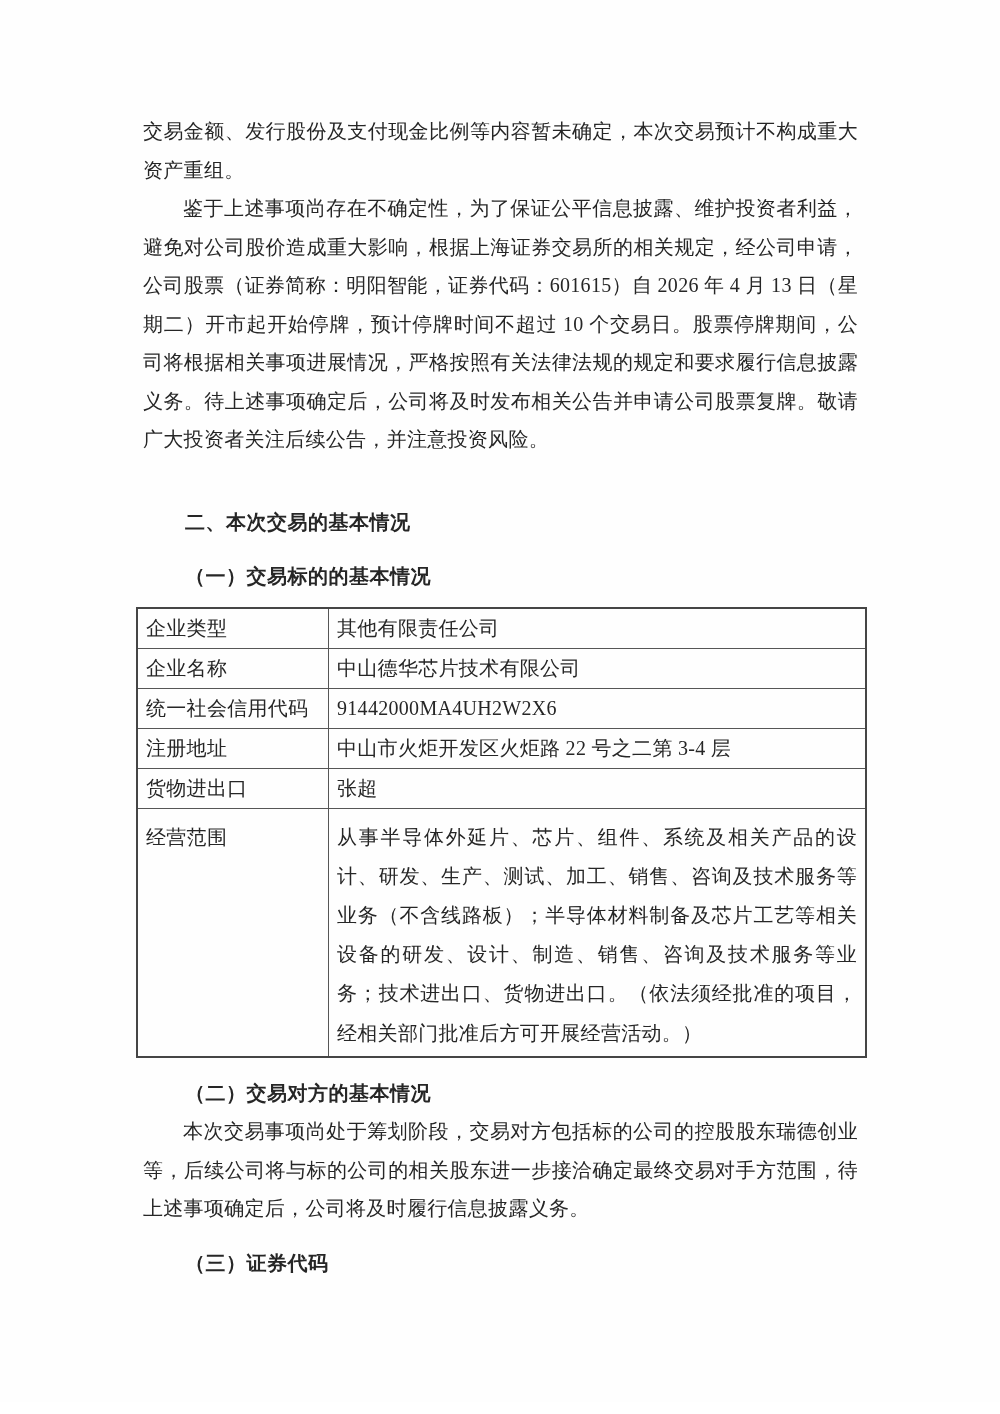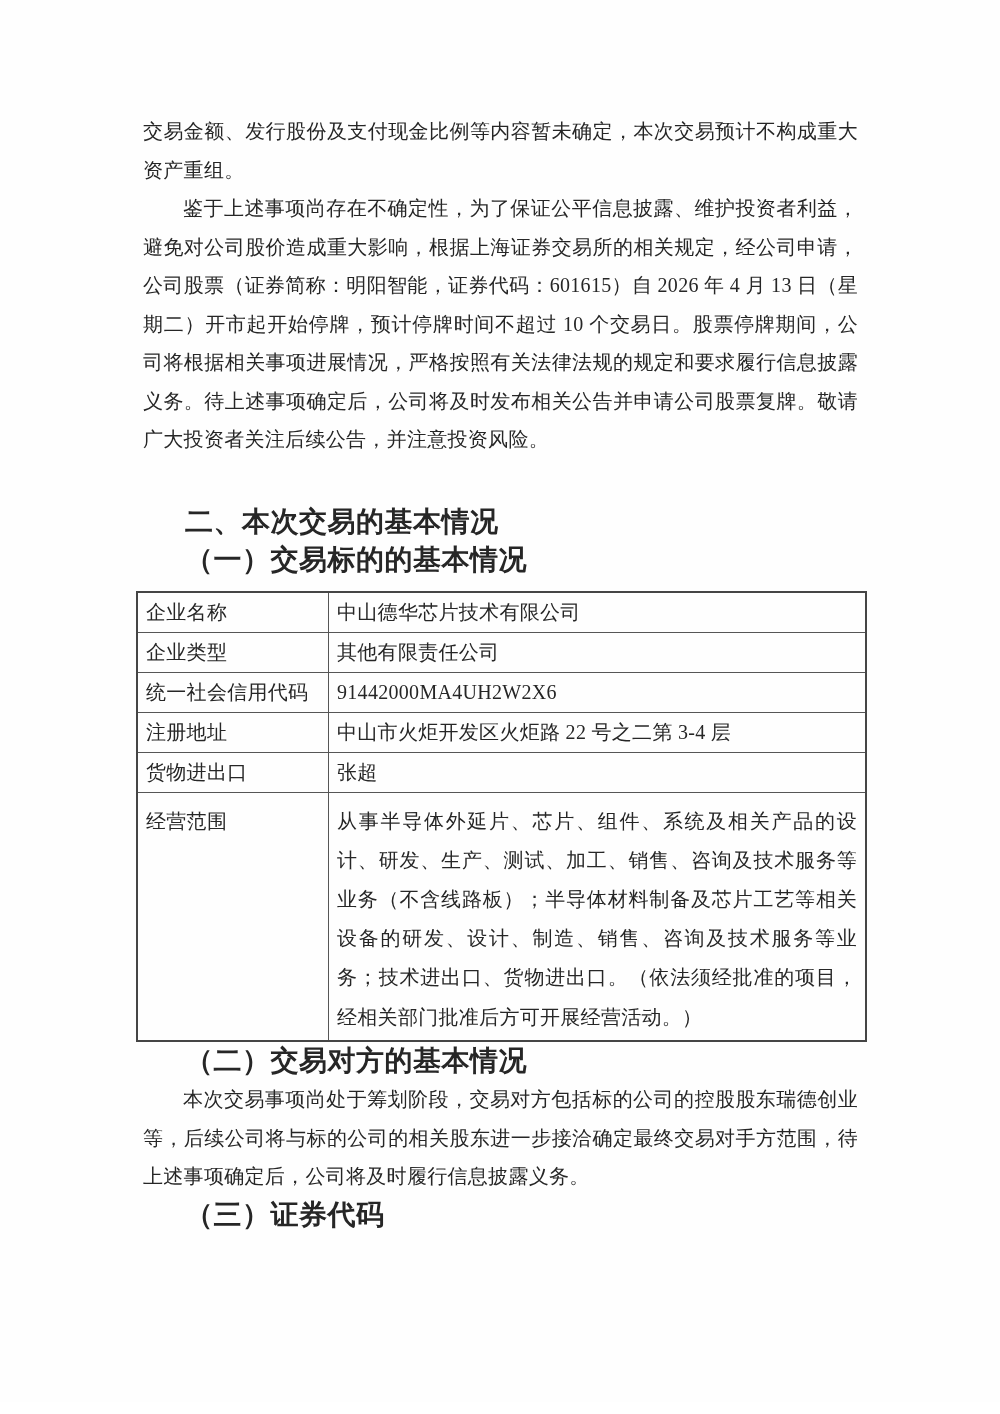--- a/index.html
+++ b/index.html
@@ -17,27 +17,27 @@
     margin:0;
     font-size:20px;
     line-height:38.5px;
     text-align:justify;
     text-justify:inter-ideograph;
     letter-spacing:0.3px;
   }
   p.indent { text-indent:2em; }
   .heading {
     margin:0;
-    font-size:28px;
+    font-size:20px;
     line-height:38.5px;
     font-weight:700;
     font-family:"Liberation Sans","DejaVu Sans",sans-serif;
     letter-spacing:0.5px;
   }
-  .heading.sub { padding-left:42px; }
+  .heading.sub { padding-left:42px;margin-top:16px; }
   .heading.main { padding-left:42px; margin-top:44px; }
   table.info {
     border-collapse:collapse;
     table-layout:fixed;
     width:731px;
     margin:11px 0 0 -7px;
     border:2px solid #454545;
   }
   table.info td {
     border:1px solid #565656;
@@ -68,26 +68,26 @@
 
     <p class="bodytext indent">鉴于上述事项尚存在不确定性，为了保证公平信息披露、维护投资者利益，避免对公司股价造成重大影响，根据上海证券交易所的相关规定，经公司申请，公司股票（证券简称：明阳智能，证券代码：601615）自 2026 年 4 月 13 日（星期二）开市起开始停牌，预计停牌时间不超过 10 个交易日。股票停牌期间，公司将根据相关事项进展情况，严格按照有关法律法规的规定和要求履行信息披露义务。待上述事项确定后，公司将及时发布相关公告并申请公司股票复牌。敬请广大投资者关注后续公告，并注意投资风险。</p>
 
     <div class="heading main">二、本次交易的基本情况</div>
 
     <div class="heading sub">（一）交易标的的基本情况</div>
 
     <table class="info">
       <tbody>
         <tr>
+          <td class="lbl">企业类型</td>
+          <td class="val">其他有限责任公司</td>
+        </tr>
+        <tr>
           <td class="lbl">企业名称</td>
           <td class="val">中山德华芯片技术有限公司</td>
-        </tr>
-        <tr>
-          <td class="lbl">企业类型</td>
-          <td class="val">其他有限责任公司</td>
         </tr>
         <tr>
           <td class="lbl">统一社会信用代码</td>
           <td class="val">91442000MA4UH2W2X6</td>
         </tr>
         <tr>
           <td class="lbl">注册地址</td>
           <td class="val">中山市火炬开发区火炬路 22 号之二第 3-4 层</td>
         </tr>
         <tr>

